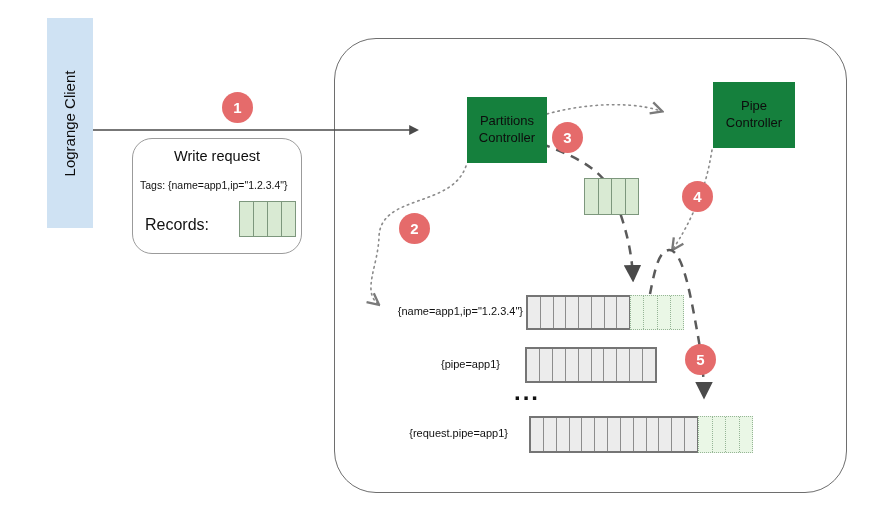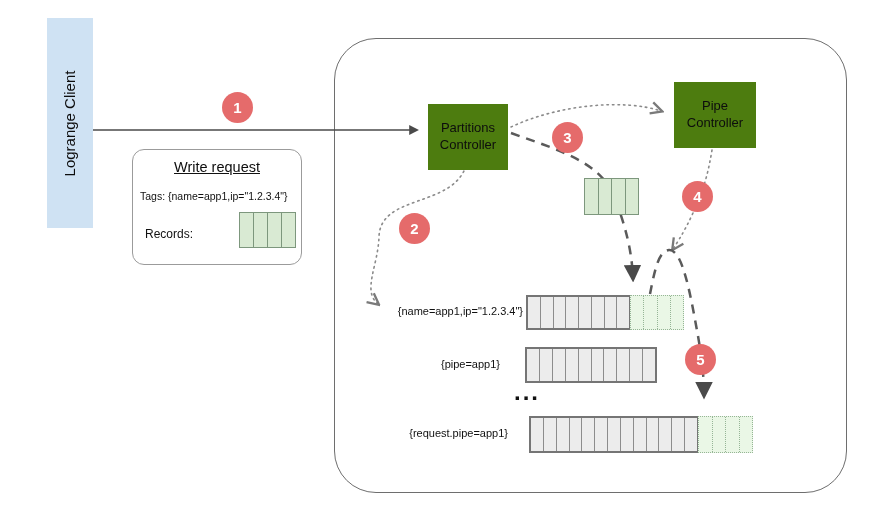--- a/index.html
+++ b/index.html
@@ -14,29 +14,29 @@
 
   .client-box{position:absolute;left:47px;top:18px;width:46px;height:210px;background:#cfe2f3;
               display:flex;align-items:center;justify-content:center;z-index:3;}
   .client-box .vtext{transform:rotate(-90deg);white-space:nowrap;font-size:15px;color:#0d0d0d;}
 
   .badge{position:absolute;width:31px;height:31px;border-radius:50%;background:#e56b6b;color:#fff;
          font-size:15px;font-weight:bold;display:flex;align-items:center;justify-content:center;z-index:5;}
   .b1{left:222px;top:92px;} .b2{left:399px;top:213px;} .b3{left:552px;top:122px;}
   .b4{left:682px;top:181px;} .b5{left:685px;top:344px;}
 
-  .write-box{position:absolute;left:132px;top:149px;width:170px;height:116px;background:#fff;
-             border:1px solid #9b9b9b;border-radius:12px;z-index:3;text-decoration:underline;}
+  .write-box{position:absolute;left:132px;top:138px;width:170px;height:116px;background:#fff;
+             border:1px solid #9b9b9b;border-radius:20px;z-index:3;}
   .wr-title{text-align:center;margin-top:9px;font-size:14.5px;color:#0d0d0d;}
   .wr-tags{position:absolute;left:7px;top:40px;font-size:10.5px;white-space:nowrap;}
-  .wr-records-label{position:absolute;left:12px;top:77px;font-size:12px;}
+  .wr-records-label{position:absolute;left:12px;top:77px;font-size:16px;}
 
-  .ctrl{position:absolute;background:#4d7c0f;display:flex;align-items:center;justify-content:center;
-        text-align:center;font-size:13px;line-height:1.3;z-index:3;color:#0d0d0d;}
-  .ctrl-partitions{left:428px;top:104px;width:80px;height:66px;}
+  .ctrl{position:absolute;background:#15803d;display:flex;align-items:center;justify-content:center;
+        text-align:center;font-size:13px;line-height:1.3;z-index:3;color:#0d0d0d;margin-left:39px;}
+  .ctrl-partitions{left:428px;top:97px;width:80px;height:66px;}
   .ctrl-pipe{left:674px;top:82px;width:82px;height:66px;}
 
   .strip{position:absolute;display:flex;z-index:4;}
   .strip .cell{flex:1;}
   .strip-gray{background:#ececec;border:2px solid #757575;}
   .strip-gray .cell{border-right:1.5px solid #8c8c8c;}
   .strip-gray .cell:last-child{border-right:none;}
   .strip-green{background:#d9ead3;border:1.5px solid #7d977d;}
   .strip-green .cell{border-right:1.5px solid #7d977d;}
   .strip-green .cell:last-child{border-right:none;}

